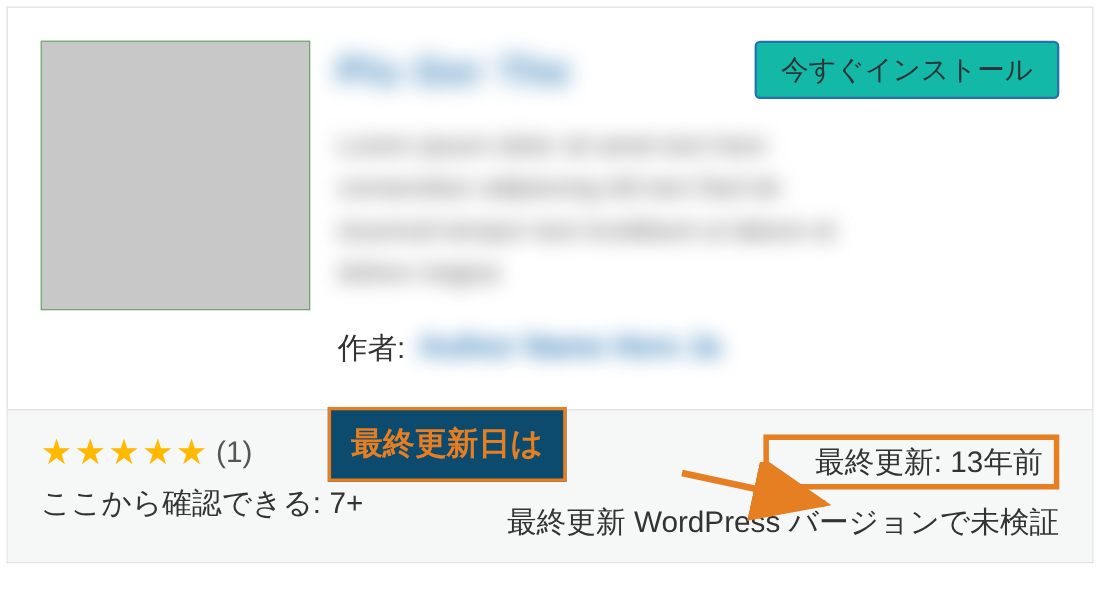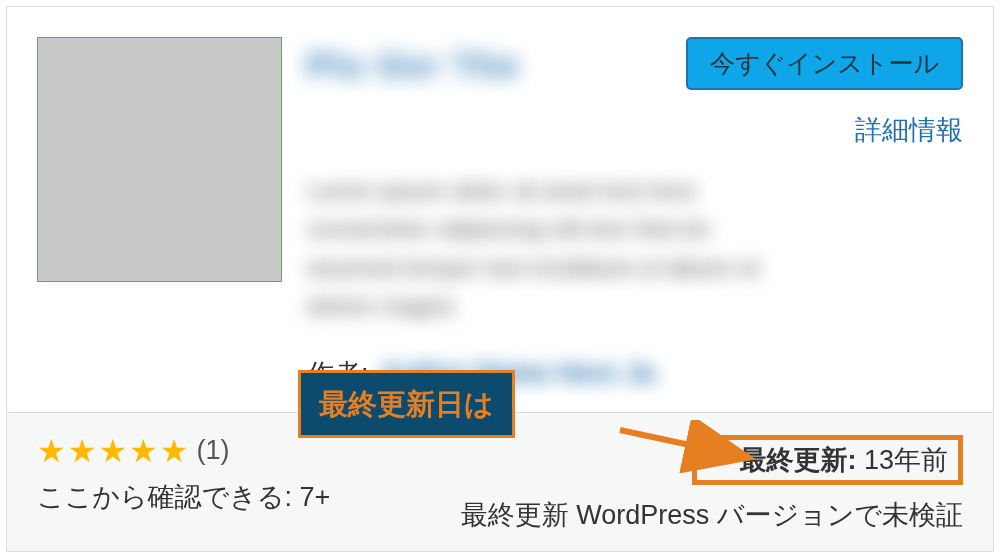--- a/index.html
+++ b/index.html
@@ -48,21 +48,21 @@
       margin-top: 8px;
     }
     .actions {
       display: flex;
       flex-direction: column;
       align-items: flex-end;
       gap: 22px;
     }
     .install-button {
       border: 2px solid #2271b1;
-      background: #0ea5e9;
+      background: #14b8a6;
       color: #2c3338;
       font-size: 25px;
       padding: 8px 22px;
       border-radius: 5px;
       cursor: pointer;
       font-weight: 400;
       white-space: nowrap;
     }
     .details-link {
       color: #2271b1;
@@ -136,21 +136,21 @@
       text-align: right;
     }
     .last-updated {
       font-size: 27px;
       color: #333;
       border: 5px solid #e67e22;
       padding: 2px 10px;
       background: #f6f7f7;
     }
     .last-updated .label {
-      font-weight: 700;
+      font-weight: 400;
       margin-left: 32px;
     }
     .compat-text {
       font-size: 27px;
       color: #333;
     }
     .annotation-box {
       position: absolute;
       left: 298px;
       top: 370px;
@@ -175,21 +175,20 @@
 <body>
 
 <div class="plugin-card">
   <div class="plugin-card-top">
     <div class="plugin-thumbnail"></div>
     <div class="plugin-content">
       <div class="plugin-title-row">
         <div class="plugin-title">Plu Ger The</div>
         <div class="actions">
           <button class="install-button">今すぐインストール</button>
-          <a class="details-link">詳細情報</a>
         </div>
       </div>
       <div class="plugin-desc">Lorem ipsum dolor sit amet text here
 consectetur adipiscing elit text
 Sed do eiusmod tempor text
 incididunt ut labore
 et dolore magna</div>
       <div class="plugin-author-row">
         <span>作者:</span>
         <span class="author-name">Author Name Here Ja</span>

